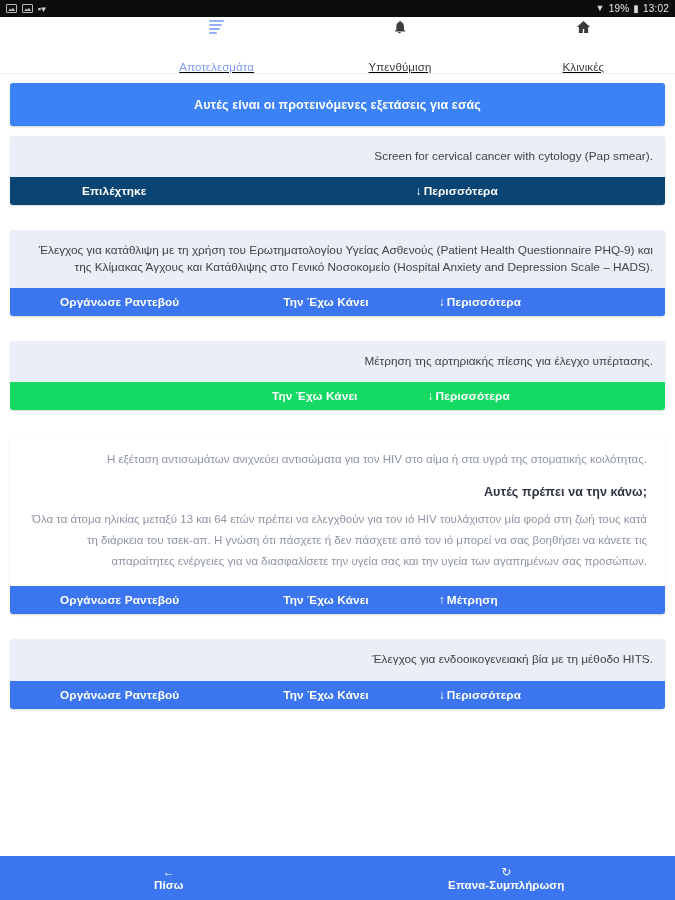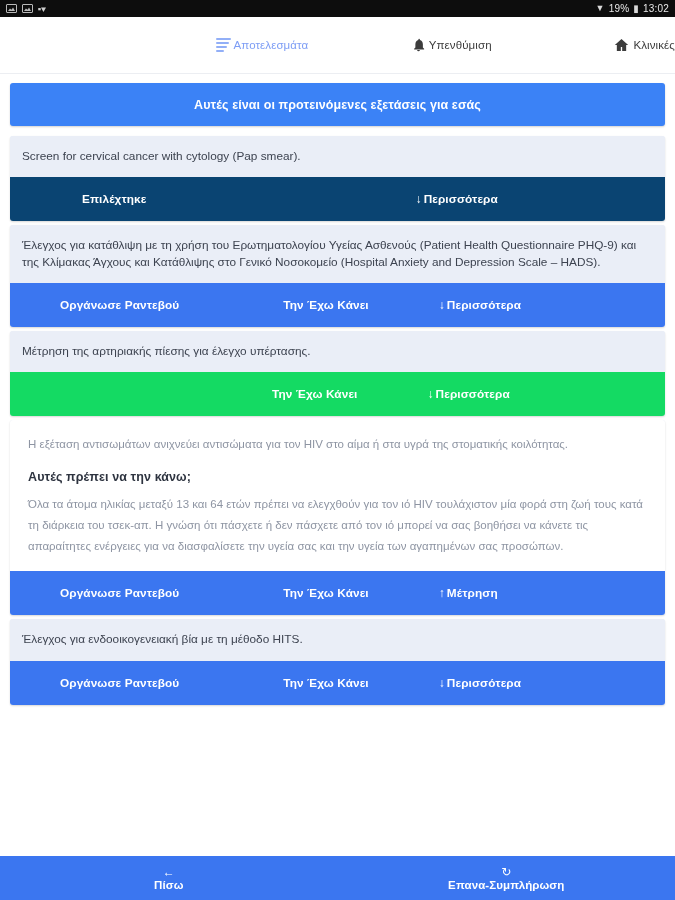--- a/index.html
+++ b/index.html
@@ -32,22 +32,22 @@
   .sb-tiny { font-size: 9px; color: #cfcfcf; transform: scaleX(1.1); }
   .wifi-ico { font-size: 9px; }
   .batt-ico { font-size: 10px; }
 
   
   .tabbar {
     height: 57px; background: #ffffff; display: flex; align-items: stretch;
     flex: 0 0 auto; border-bottom: 1px solid #eceef2;
   }
   .tab {
-    flex: 1 1 0; display: flex; flex-direction: row;
-    align-items: center; justify-content: flex-end; gap: 3px; cursor: pointer;
+    flex: 1 1 0; display: flex; flex-direction: column;
+    align-items: center; justify-content: space-between; gap: 3px; cursor: pointer; text-decoration: underline;
   }
   .tab-icon { height: 19px; display: flex; align-items: center; justify-content: center; }
   .tab-label { font-size: 11.5px; color: #3c3c3c; letter-spacing: .1px; }
   .tab.active .tab-label { color: #7d9df5; }
   .tab-ph { flex: 0 0 125px; }
 
   
   .icon-list { width: 15px; height: 15px; display: flex; flex-direction: column; gap: 2px; justify-content: center; }
   .icon-list i { display: block; height: 2px; background: #92aff7; border-radius: 1px; }
   .icon-list i:nth-child(1) { width: 15px; }
@@ -62,40 +62,40 @@
   }
 
   .banner {
     background: #3b82f6; color: #ffffff; border-radius: 3px;
     height: 43px; display: flex; align-items: center; justify-content: center;
     font-size: 12.5px; font-weight: 600; letter-spacing: .1px;
     box-shadow: 0 1px 2px rgba(0,0,0,.18); margin-bottom: 10px;
   }
 
   .card {
-    border-radius: 3px; overflow: hidden; margin-bottom: 4px;
-    box-shadow: 0 1px 2px rgba(0,0,0,.16); background: #eaeef7;
+    border-radius: 3px; overflow: hidden; margin-bottom: 25px;
+    box-shadow: 0 1px 2px rgba(0,0,0,.16); background: #eaeef7; text-align: right;
   }
   .card-head {
     background: #eaeef7; padding: 12px 12px 12px 12px;
     font-size: 11.8px; color: #3d4350; line-height: 1.45;
   }
   .card-body {
     background: #ffffff; padding: 14px 18px 10px 18px;
   }
   .sec-title {
     font-size: 12.5px; font-weight: 700; color: #2e3440;
     margin-bottom: 10px; letter-spacing: .1px;
   }
   .sec-text {
     font-size: 11.5px; color: #8e95a3; line-height: 1.85; margin-bottom: 14px;
   }
   .sec-text:last-child { margin-bottom: 4px; }
 
-  .actions { display: flex; align-items: center; height: 44px; }
+  .actions { display: flex; align-items: center; height: 28px; }
   .actions.navy  { background: #0a4472; }
   .actions.blue  { background: #3b76f0; }
   .actions.green { background: #14da63; }
   .act {
     color: #ffffff; font-size: 11.8px; font-weight: 700;
     letter-spacing: .1px; cursor: pointer; white-space: nowrap;
     display: flex; align-items: center; gap: 2px;
   }
   .act .arw { font-size: 12px; font-weight: 700; }
 

